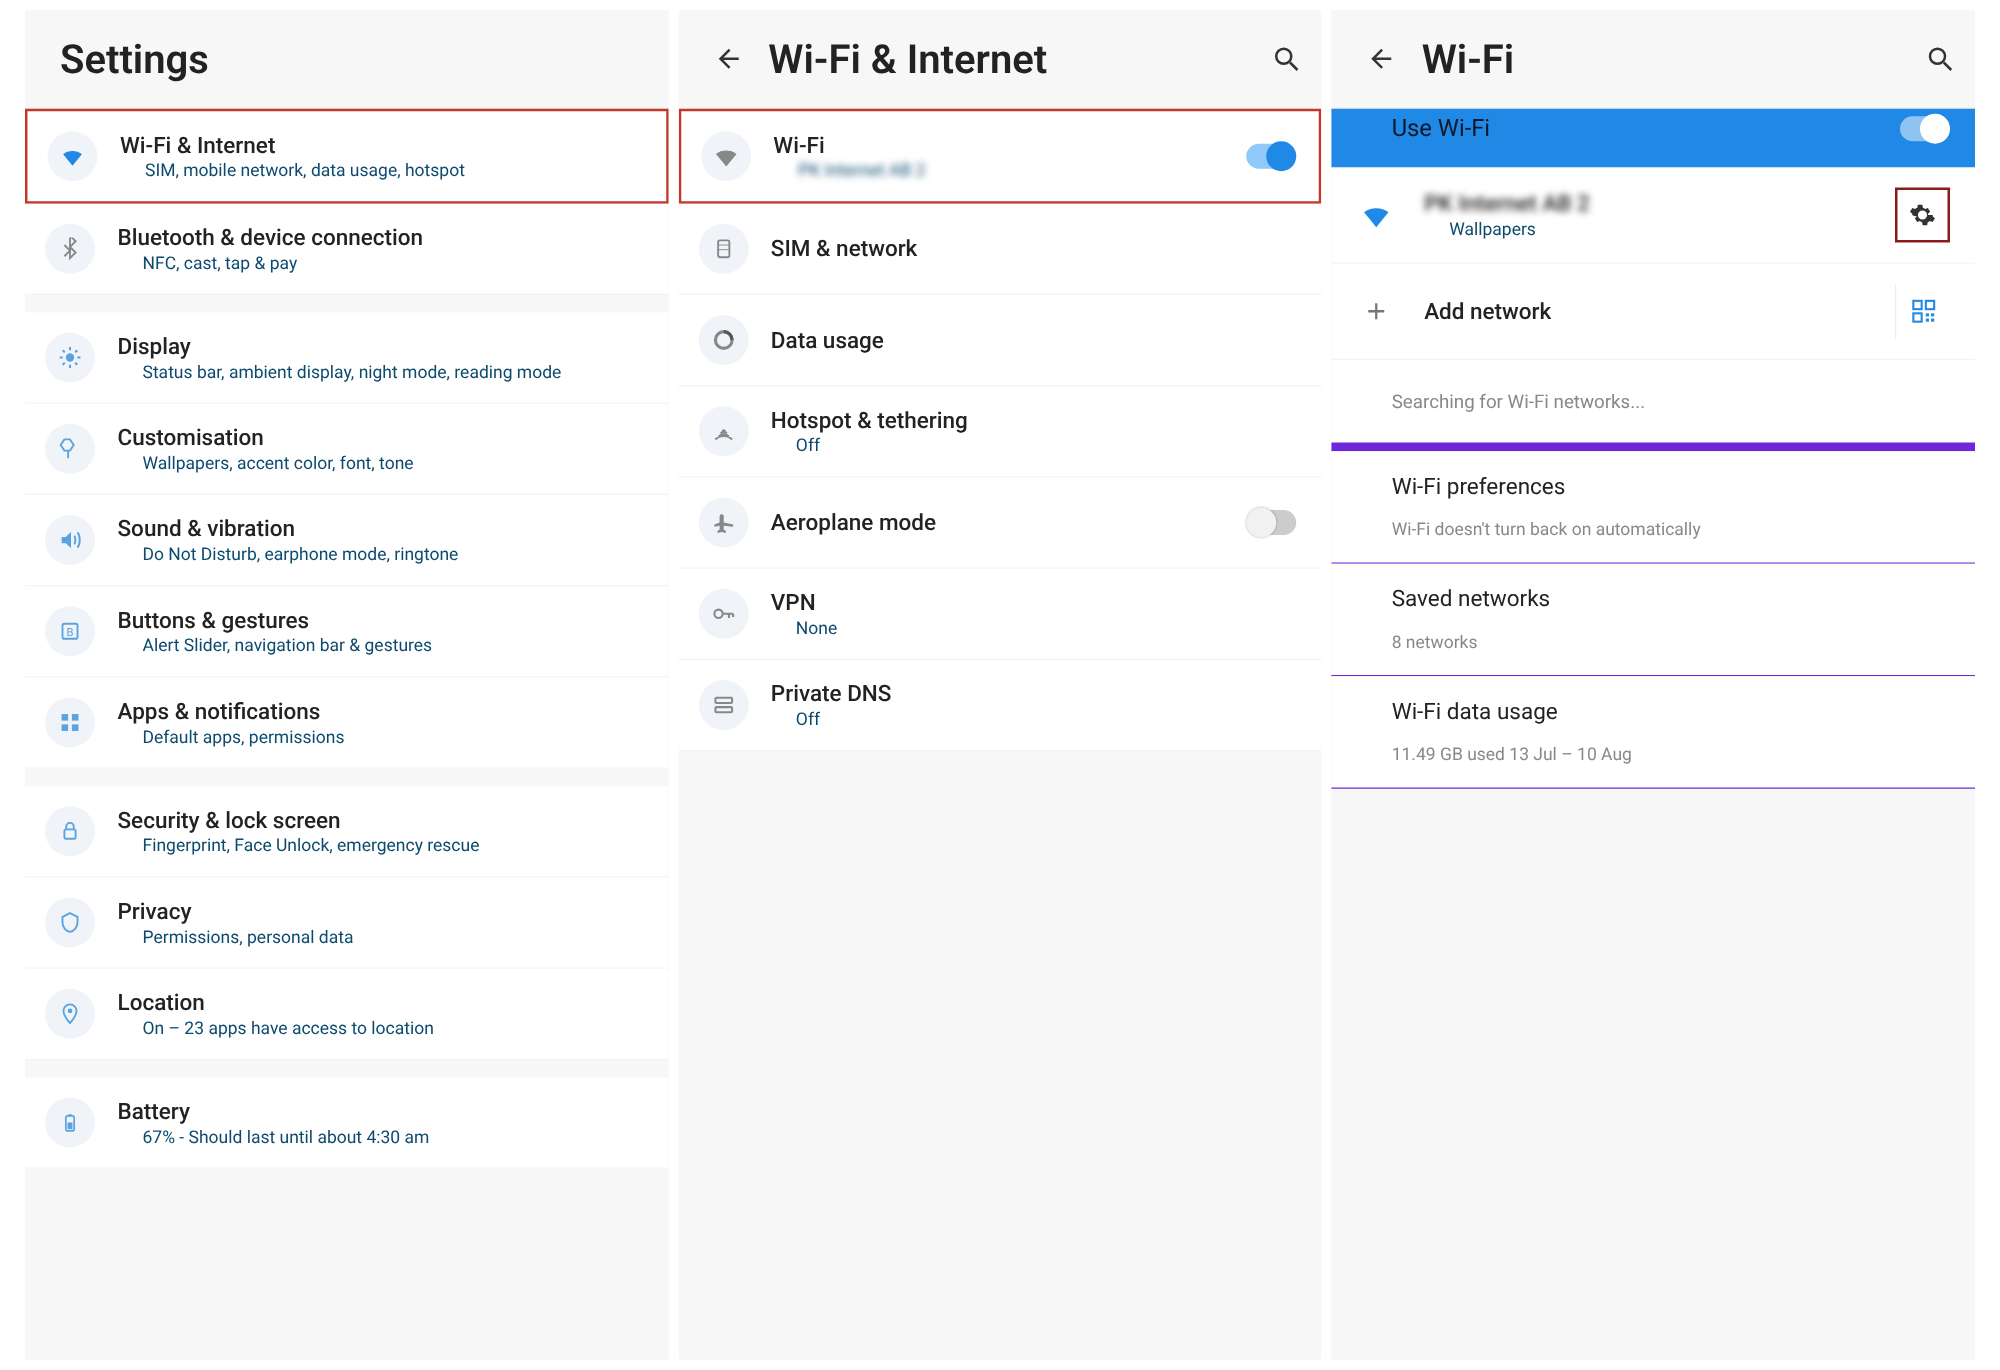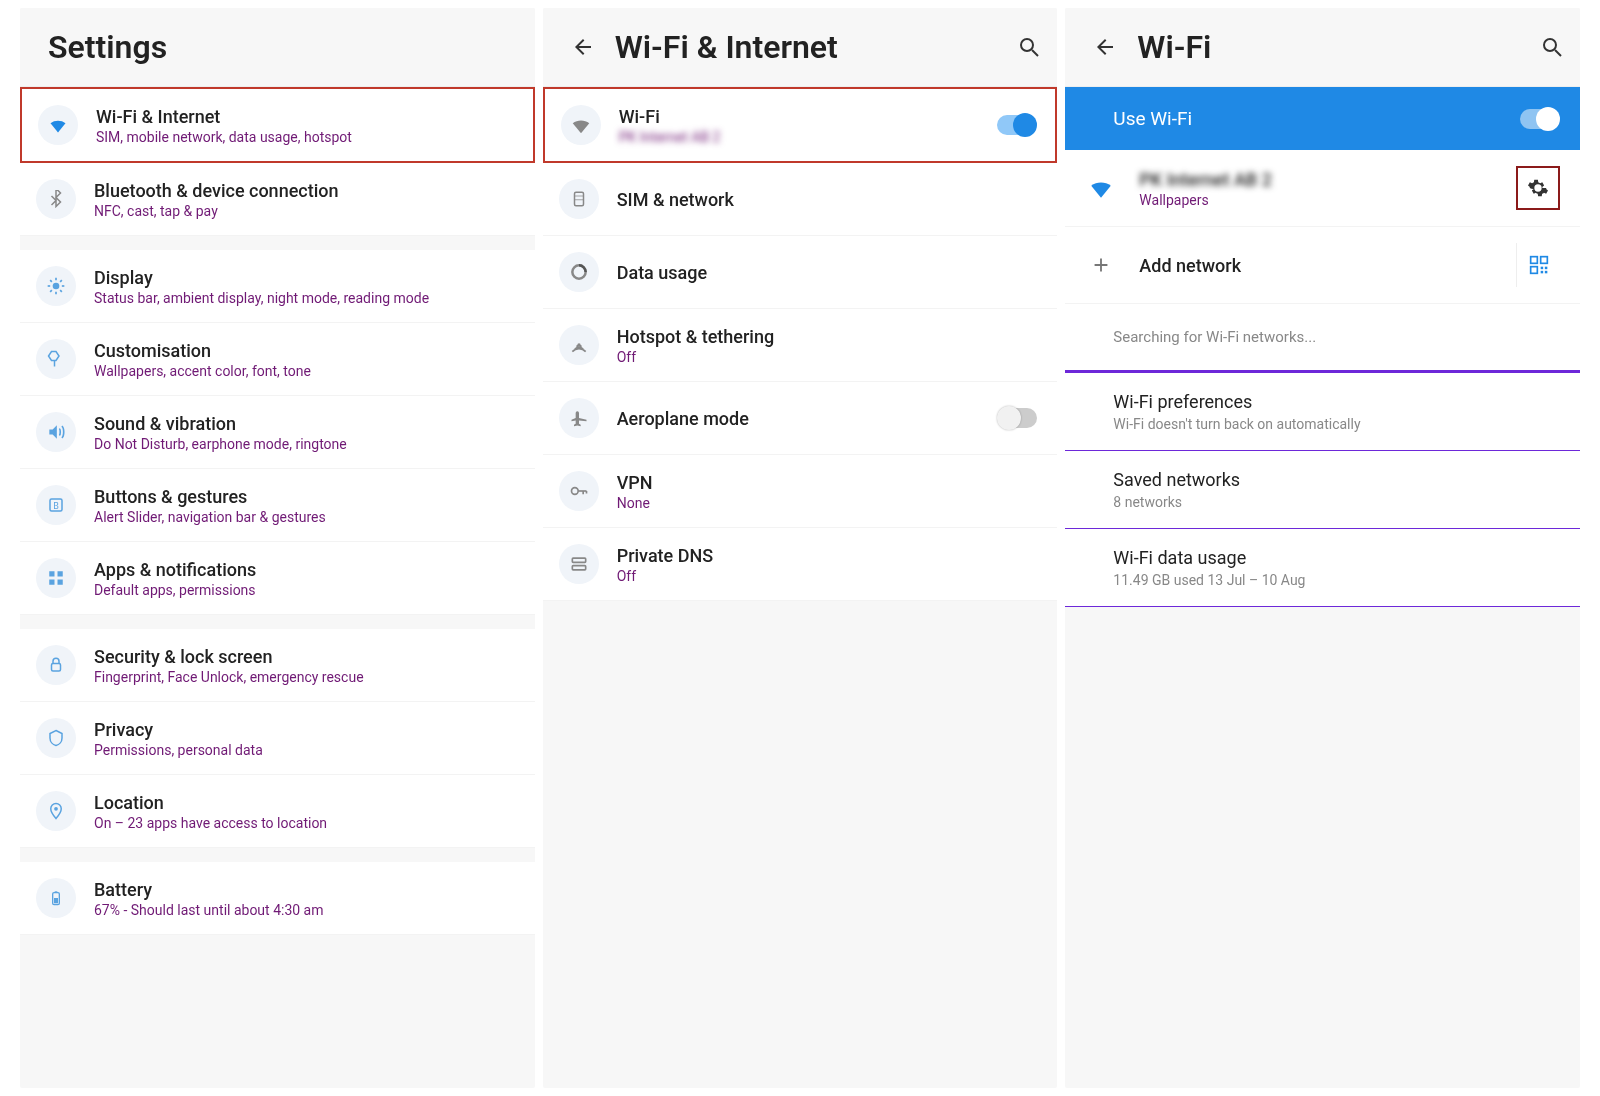--- a/index.html
+++ b/index.html
@@ -49,54 +49,54 @@
 }
 .row .iconwrap {
   width: 40px; height: 40px;
   display: flex; align-items: center; justify-content: center;
   border-radius: 50%;
   background: #f0f4f9;
   flex-shrink: 0;
 }
 .row .textcol { flex: 1; min-width: 0; }
 .row .lbl { font-size: 18px; font-weight: 500; color: #222; }
-.row .sub { font-size: 14px; color: #701a75; margin-top: 2px; }
+.row .sub { font-size: 14px; color: #0c4a6e; margin-top: 2px; margin-left: 20px; }
 .section-gap { height: 14px; background: #f7f7f7; }
 .highlight { border: 2px solid #c0392b; }
 .switch {
   width: 38px; height: 20px; border-radius: 10px;
   position: relative; flex-shrink:0;
 }
 .switch.on { background: #90c8f8; }
 .switch.on::after {
   content:''; position:absolute; right:-2px; top:-2px;
   width:24px;height:24px;border-radius:50%;background:#1f89e5;
 }
 .switch.off { background:#ccc; }
 .switch.off::after {
   content:''; position:absolute; left:-2px; top:-2px;
   width:24px;height:24px;border-radius:50%;background:#f1f1f1;box-shadow:0 0 2px rgba(0,0,0,.3);
 }
 .switch.white.on { background: rgba(255,255,255,.5); }
 .switch.white.on::after { background:#fff; }
 .bluebar {
-  background:#1f89e5; color:#ffffff;
+  background:#1f89e5; color:#0f172a;
   display:flex; align-items:center;
-  padding: 20px 22px 20px 48px;
+  padding: 4px 22px 20px 48px;
   gap:22px;
 }
 .bluebar .lbl { flex:1; font-size:19px; font-weight:400; }
 .trailing {
   width:44px; height:44px; display:flex; align-items:center; justify-content:center;
   flex-shrink:0; cursor:pointer;
 }
 .textonly-row { padding: 18px 20px 18px 48px; background:#fff; border-bottom:1px solid #6d28d9; cursor:pointer;}
 .textonly-row .lbl { font-size:18px; color:#222; }
-.textonly-row .sub { font-size:14px; color:#888; margin-top:4px; }
-.status-row { padding: 24px 20px 24px 48px; font-size:15px; color:#888; background:#fff; border-bottom:3px solid #6d28d9;}
+.textonly-row .sub { font-size:14px; color:#888; margin-top:16px; }
+.status-row { padding: 24px 20px 24px 48px; font-size:15px; color:#888; background:#fff; border-bottom:7px solid #6d28d9;}
 .blur-text { color:#bbb; filter: blur(3px); user-select:none; }
 svg { display:block; }
 .gear-highlight { border:2px solid #8b1a1a; }
 </style>
 </head>
 <body>
 
 <div class="panel">
   <div class="header">
     <span class="title">Settings</span>

